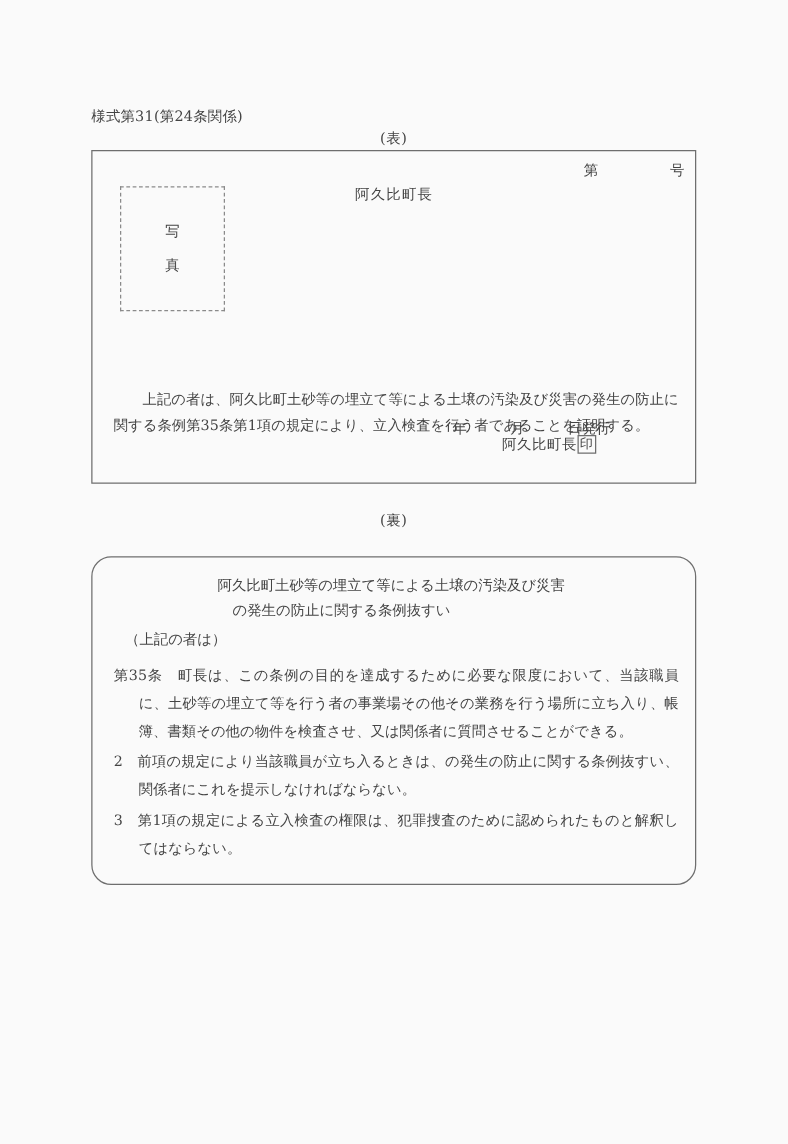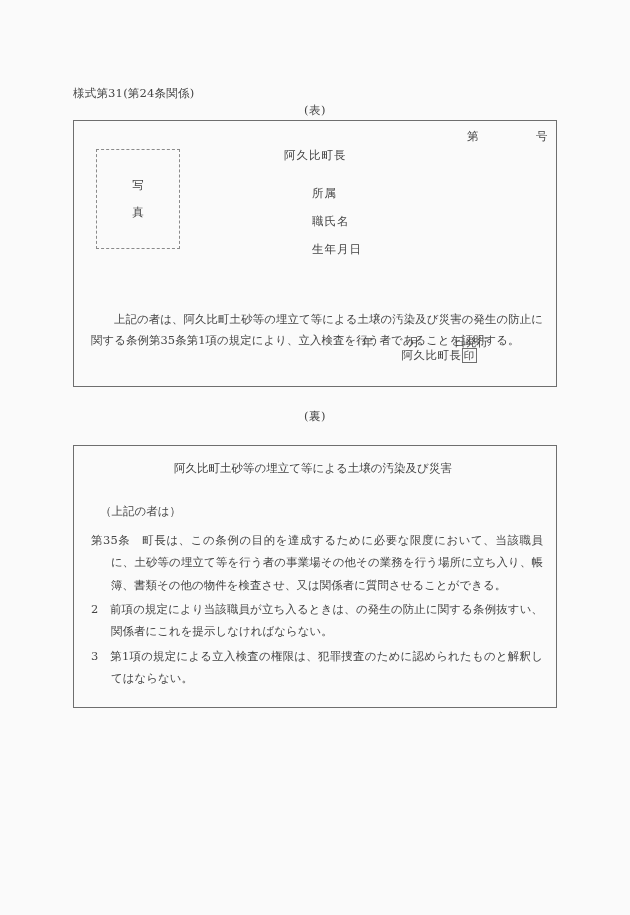--- a/index.html
+++ b/index.html
@@ -57,20 +57,21 @@
     left: 73px;
     top: 120px;
     width: 484px;
     height: 267px;
   }
   .card-box.back {
     left: 73px;
     top: 445px;
     width: 484px;
     height: 263px;
+    border-radius: 16px;
   }
 
   
   .serial-line {
     position: absolute;
     left: 345px;
     top: 8px;
     font-size: 11.5px;
     white-space: pre;
     margin-left: 48px;
@@ -208,43 +209,39 @@
 
     <div class="serial-line">第　　　　　号</div>
 
     <div class="photo-frame">
       <span>写</span>
       <span>真</span>
     </div>
 
     <div class="doc-title">阿久比町長</div>
 
-    <div class="field-list">
-      <div class="field">所属</div>
-      <div class="field">職氏名</div>
-      <div class="field">生年月日</div>
-    </div>
 
     <div class="statement">上記の者は、阿久比町土砂等の埋立て等による土壌の汚染及び災害の発生の防止に関する条例第35条第1項の規定により、立入検査を行う者であることを証明する。</div>
 
     <div class="issue-date">年　　　月　　　日発行</div>
 
     <div class="issuer-row">
       <span class="issuer-name">阿久比町長</span>
       <span class="seal-mark">印</span>
     </div>
 
   </div>
 
   <div class="side-caption back">(裏)</div>
 
   <div class="card-box back">
 
     <div class="back-title">
       <span>阿久比町土砂等の埋立て等による土壌の汚染及び災害</span>
+      <span class="l2">の発生の防止に関する条例抜すい</span>
     </div>
 
     <div class="article-heading">（上記の者は）</div>
 
     <div class="article-block">
 
       <p class="article-para">
         <span class="lead">第35条　</span><span>町長は、この条例の目的を達成するために必要な限度において、当該職員に、土砂等の埋立て等を行う者の事業場その他その業務を行う場所に立ち入り、帳簿、書類その他の物件を検査させ、又は関係者に質問させることができる。</span>
       </p>
 

